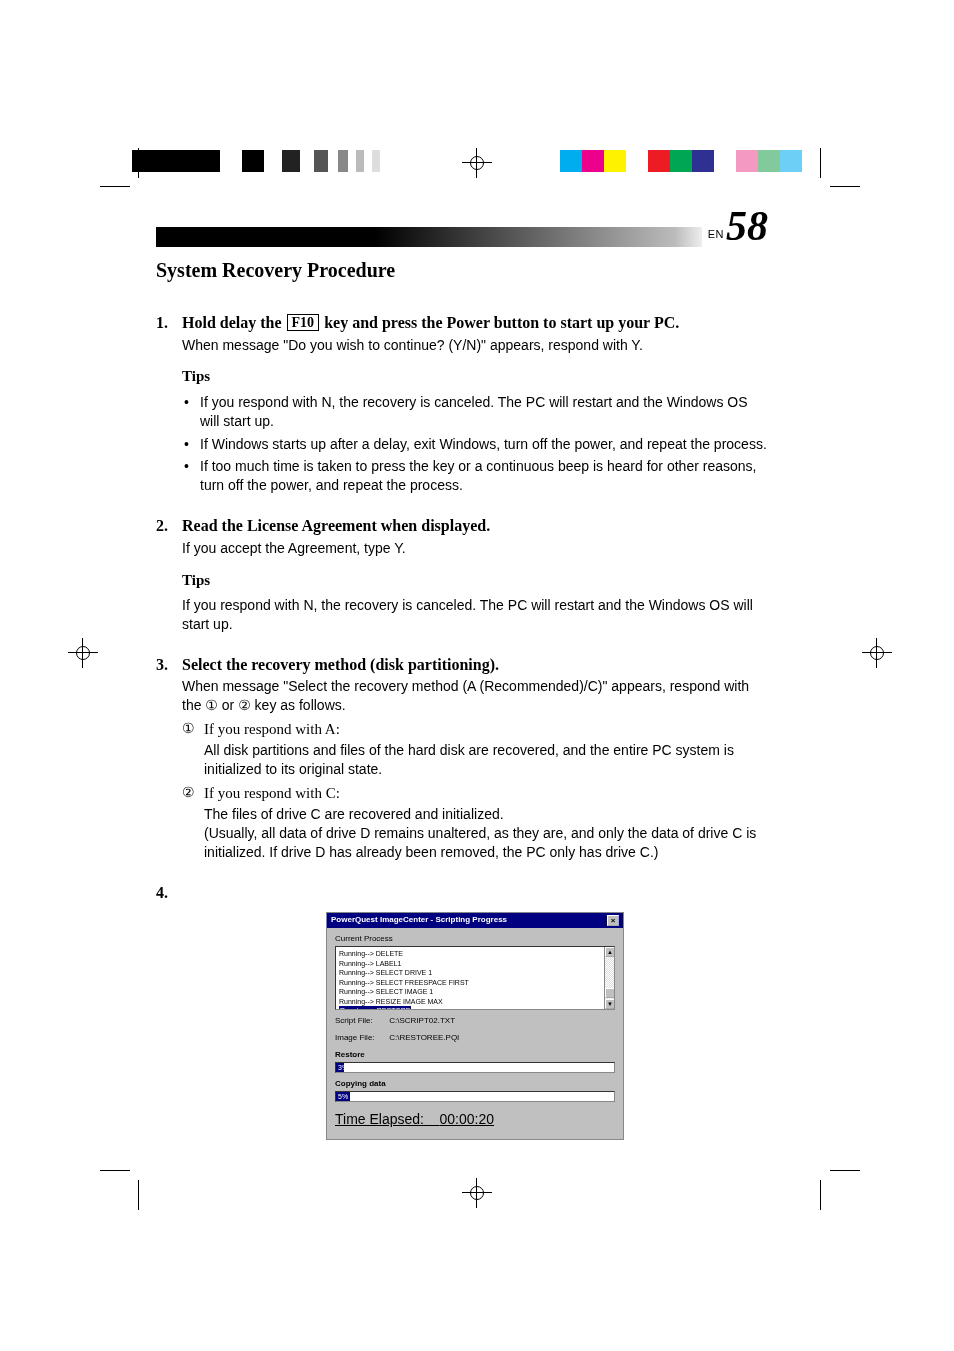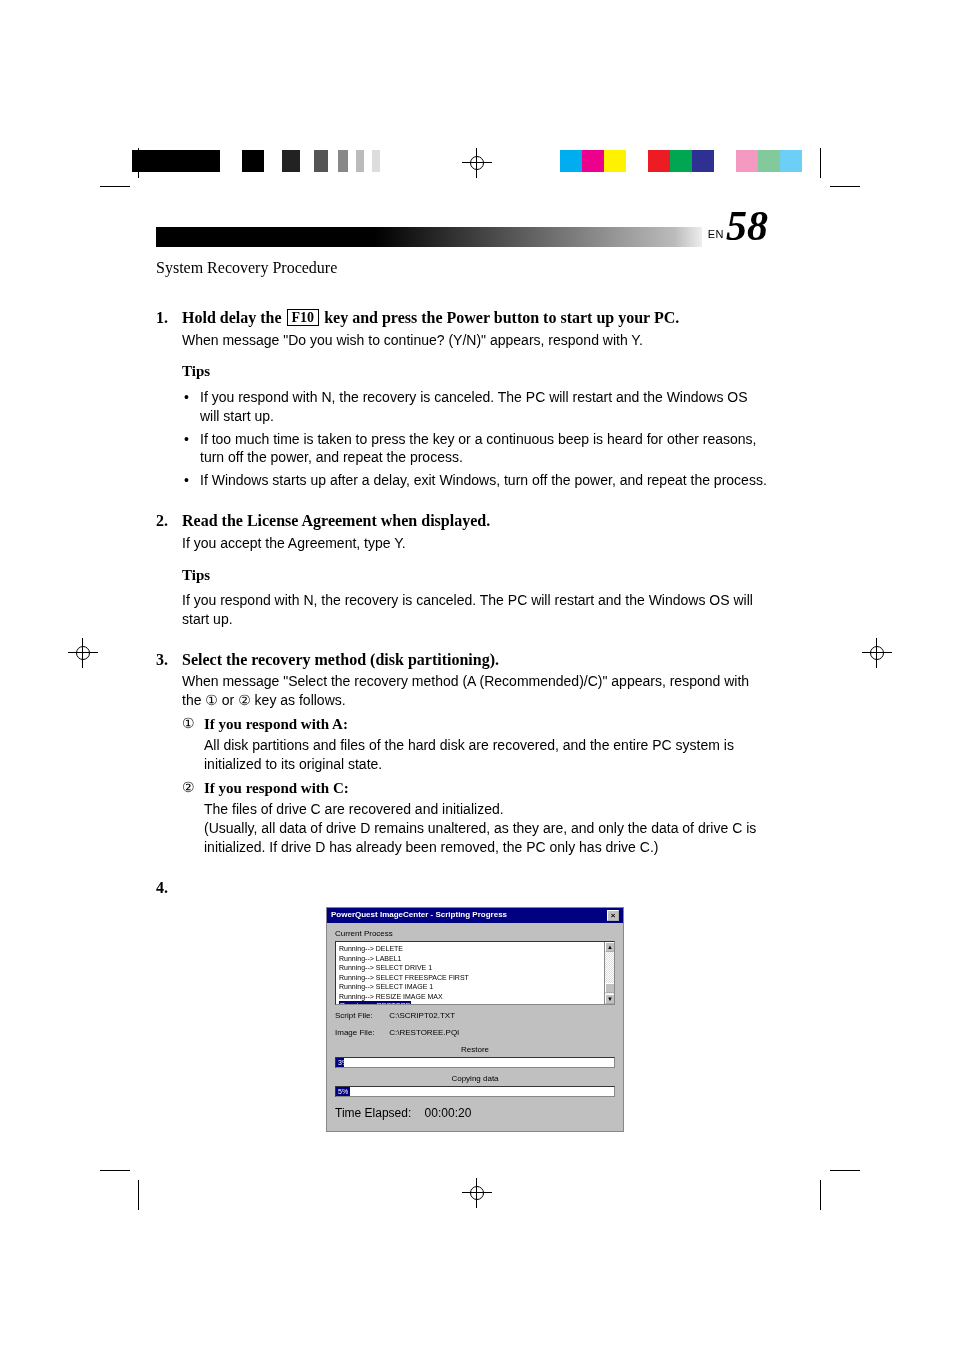--- a/index.html
+++ b/index.html
@@ -104,22 +104,22 @@
   .page-num .num {
     font-family: "Times New Roman", serif;
     font-style: italic;
     font-weight: bold;
     font-size: 42px;
     line-height: 1;
   }
   
   h2.section-title {
     font-family: "Times New Roman", serif;
-    font-weight: normal;
-    font-size: 16px;
+    font-weight: bold;
+    font-size: 20px;
     margin-bottom: 30px;
   }
   
   .step {
     margin-bottom: 20px;
     font-family: Arial, Helvetica, sans-serif;
     font-size: 14px;
     line-height: 1.35;
   }
   .step-head {
@@ -172,21 +172,21 @@
     display: flex;
     margin-top: 4px;
   }
   .sub-opt .circ-num {
     width: 22px;
     flex-shrink: 0;
   }
   .sub-opt .sub-body { flex: 1; }
   .sub-opt .sub-head {
     font-family: "Times New Roman", serif;
-    font-weight: bold;
+    font-weight: normal;
     font-size: 15px;
   }
   .sub-opt .sub-text {
     margin-top: 2px;
   }
   
   
   .win-dialog {
     width: 298px;
     margin: 8px auto 0 auto;
@@ -246,37 +246,37 @@
   }
   .scroll-up { top:0; }
   .scroll-down { bottom:0; }
   .scroll-thumb {
     position:absolute; left:0; width:10px; height:10px;
     bottom: 11px;
     background:#c0c0c0; border:1px outset #fff;
   }
   .kv { font-size:8px; margin-top:6px; }
   .kv .k { display:inline-block; width:52px; }
-  .bar-label { font-size:8px; font-weight:normal; margin-top:6px;text-align:center; }
+  .bar-label { font-size:8px; font-weight:bold; margin-top:6px; }
   .bar-outer {
     background:#fff;
     border:1px inset #888;
     height:11px;
     margin-top:1px;
     position:relative;
   }
   .bar-fill {
     background:#000080;
     color:#fff;
     height:100%;
     font-size:7px;
     line-height:9px;
     padding-left:2px;
   }
-  .time-el { font-size:12px; margin-top:8px; }
+  .time-el { font-size:14px; margin-top:8px;text-decoration:underline; }
 </style>
 </head>
 <body>
 
 <div class="crop-area-top">
   <div class="color-strip strip-left">
     <div class="swatch w22" style="background:#000"></div>
     <div class="swatch w22" style="background:#000"></div>
     <div class="swatch w22" style="background:#000"></div>
     <div class="swatch w22" style="background:#000"></div>
@@ -343,22 +343,22 @@
       <span class="step-num">1.</span>
       <span>
         <span>Hold delay the </span><span class="key-box">F10</span><span> key and press the Power button to start up your PC.</span>
       </span>
     </div>
     <div class="step-body">
       <div>When message "Do you wish to continue? (Y/N)" appears, respond with Y.</div>
       <div class="tips-label">Tips</div>
       <ul class="tips">
         <li>If you respond with N, the recovery is canceled.  The PC will restart and the Windows OS will start up.</li>
+        <li>If Windows starts up after a delay, exit Windows, turn off the power, and repeat the process.</li>
         <li>If too much time is taken to press the key or a continuous beep is heard for other reasons, turn off the power, and repeat the process.</li>
-        <li>If Windows starts up after a delay, exit Windows, turn off the power, and repeat the process.</li>
       </ul>
     </div>
   </div>
 
   <div class="step">
     <div class="step-head">
       <span class="step-num">2.</span>
       <span>Read the License Agreement when displayed.</span>
     </div>
     <div class="step-body">

